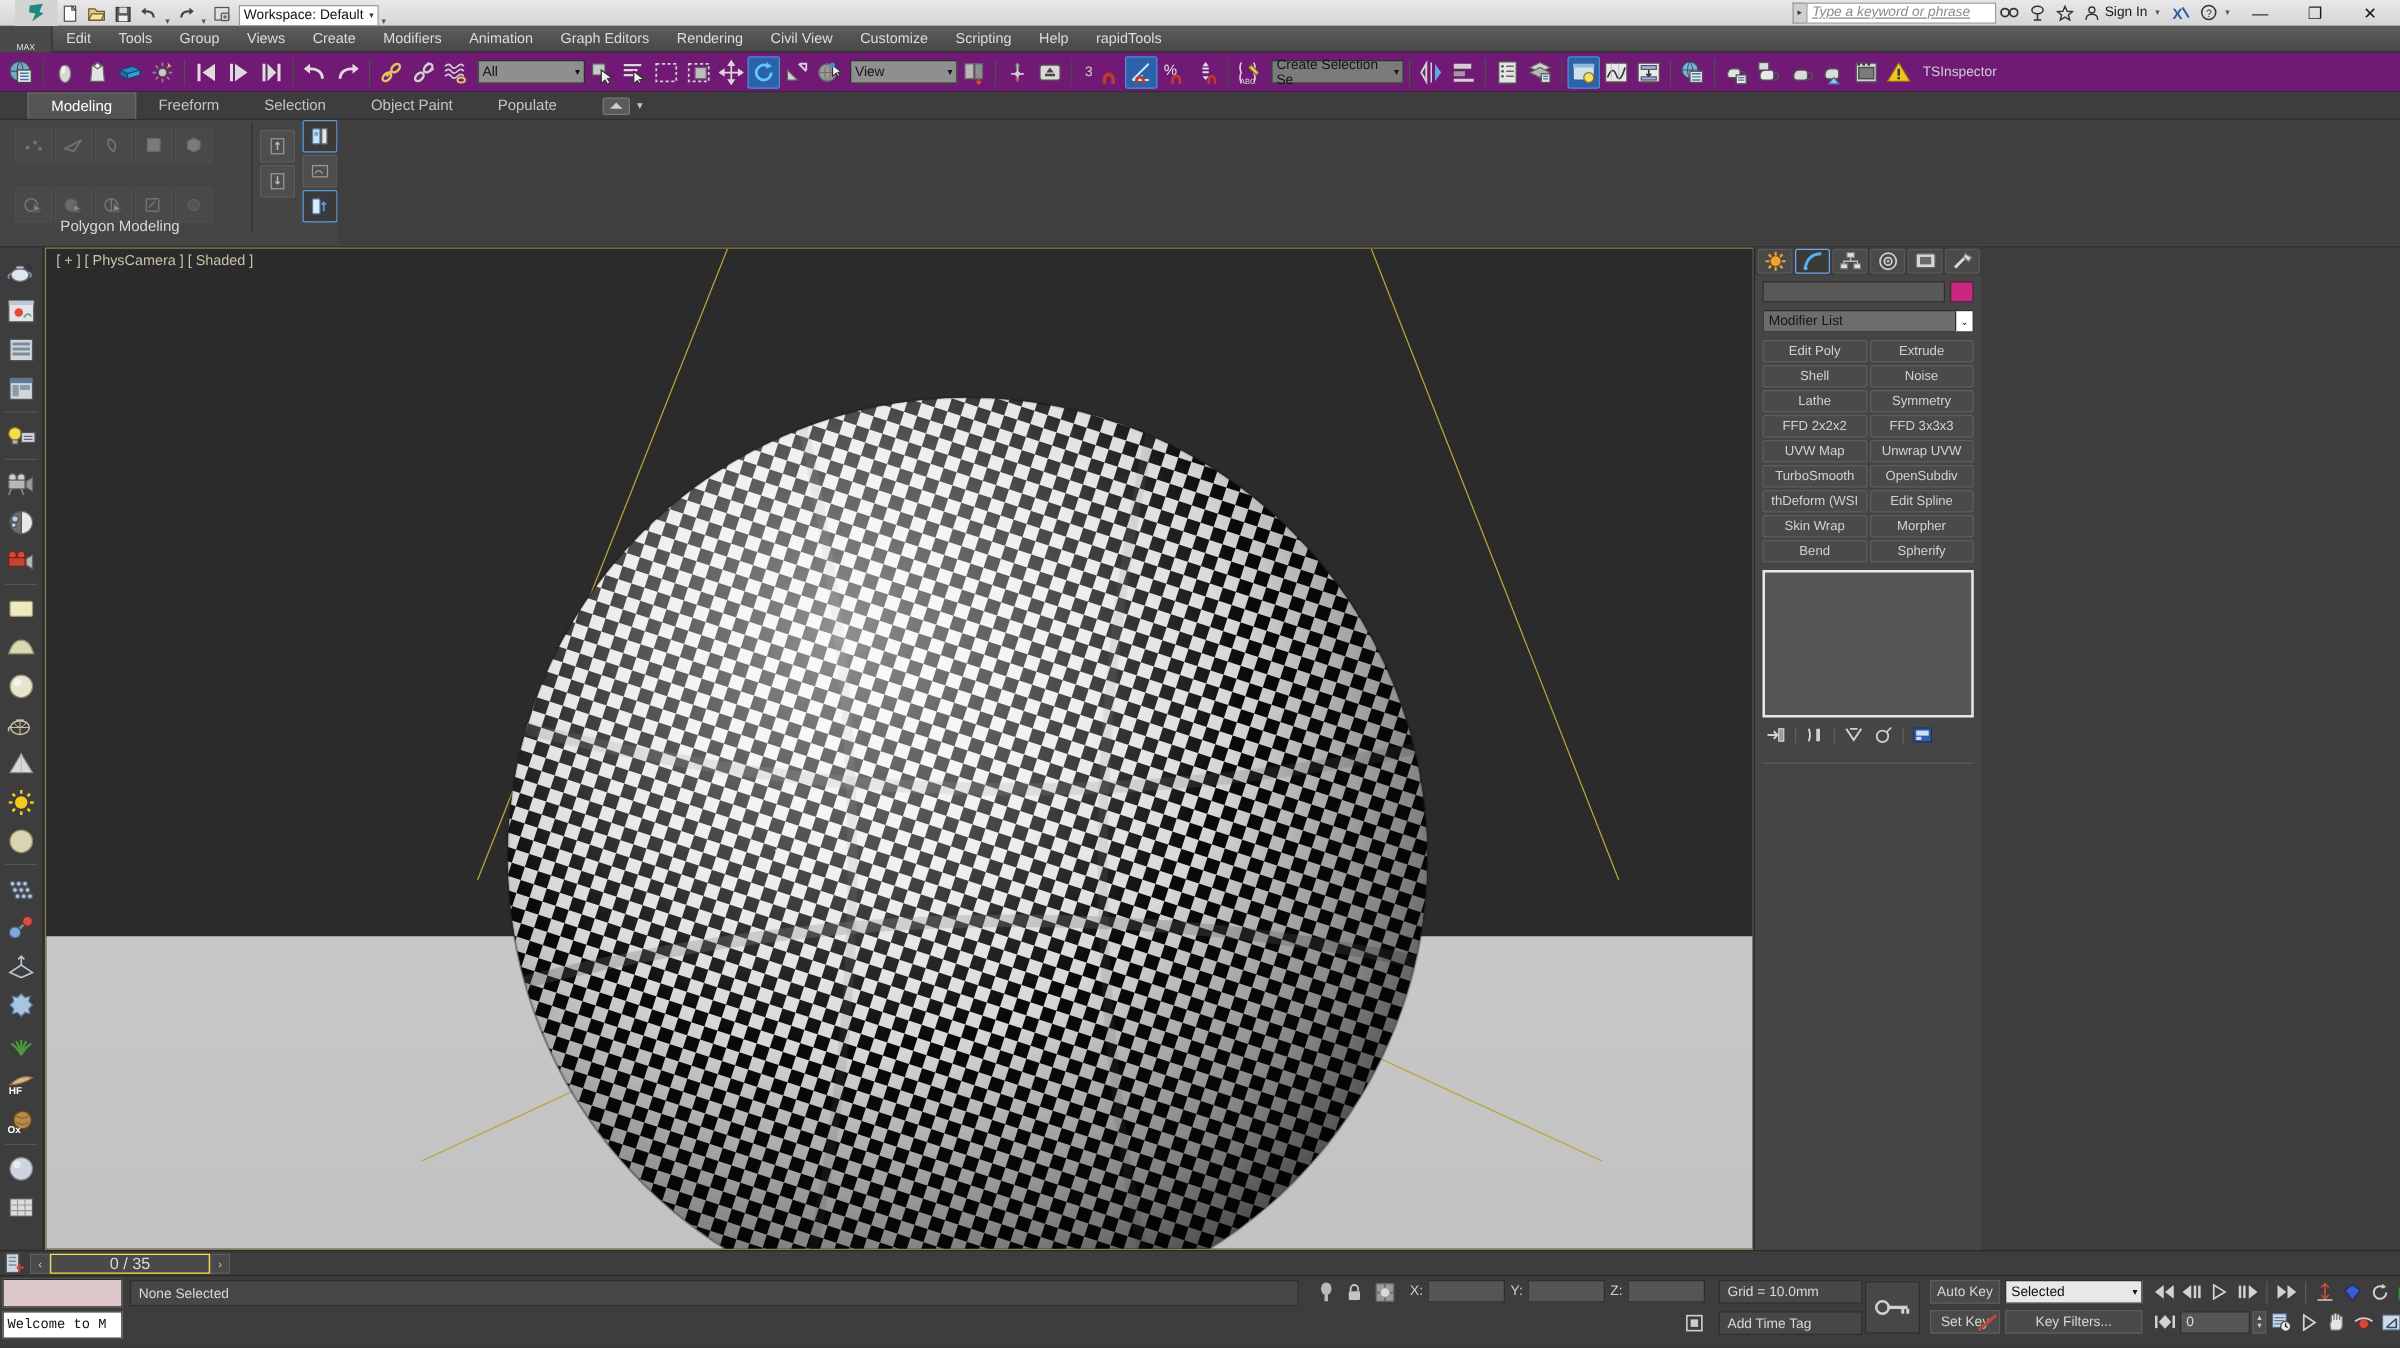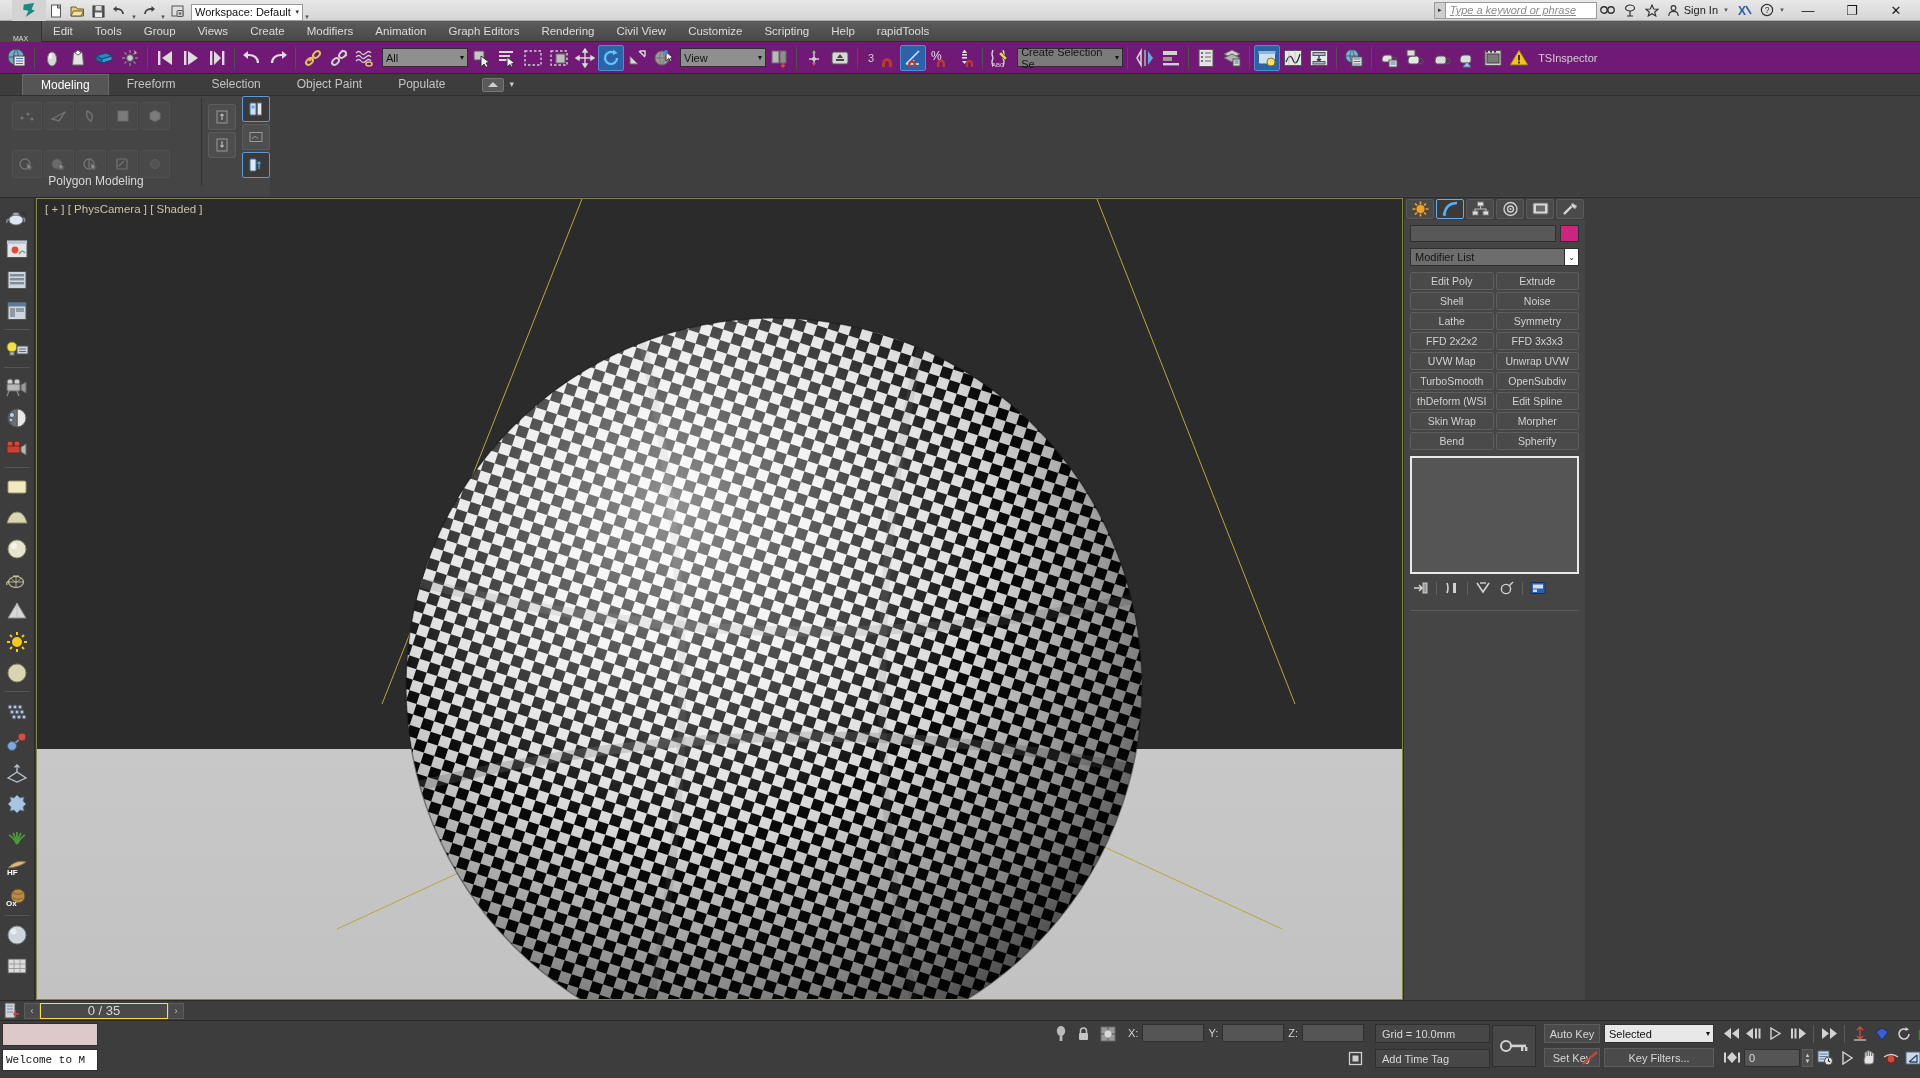--- a/index.html
+++ b/index.html
@@ -1180,20 +1180,21 @@
     <div class="tl-field">0 / 35</div>
     <div class="tl-next">›</div>
   </div>
 
   <div class="statusbar">
     <div class="sb-left">
       <div class="sb-maxscript"></div>
       <div class="sb-listener">Welcome to M</div>
     </div>
 
+    <div class="sb-status1">None Selected</div>
 
     <div style="position:absolute;left:1055px;top:4px;display:flex;align-items:center;gap:10px;">
       <div>
         <svg width="12" height="18" viewBox="0 0 12 18">
             <ellipse cx="6" cy="6" rx="4.2" ry="5" fill="#b9b9b9"></ellipse>
             <rect x="4.6" y="10" width="2.8" height="6" fill="#b9b9b9"></rect>
           </svg>
       </div>
       <div>
         <svg width="13" height="16" viewBox="0 0 13 16">

